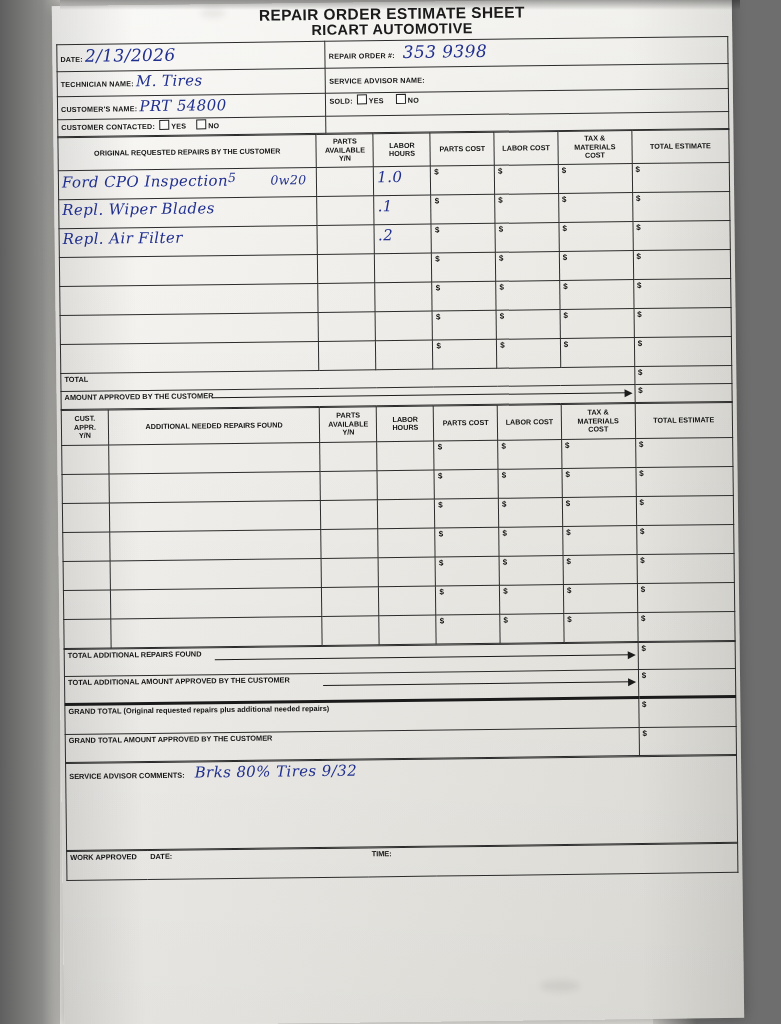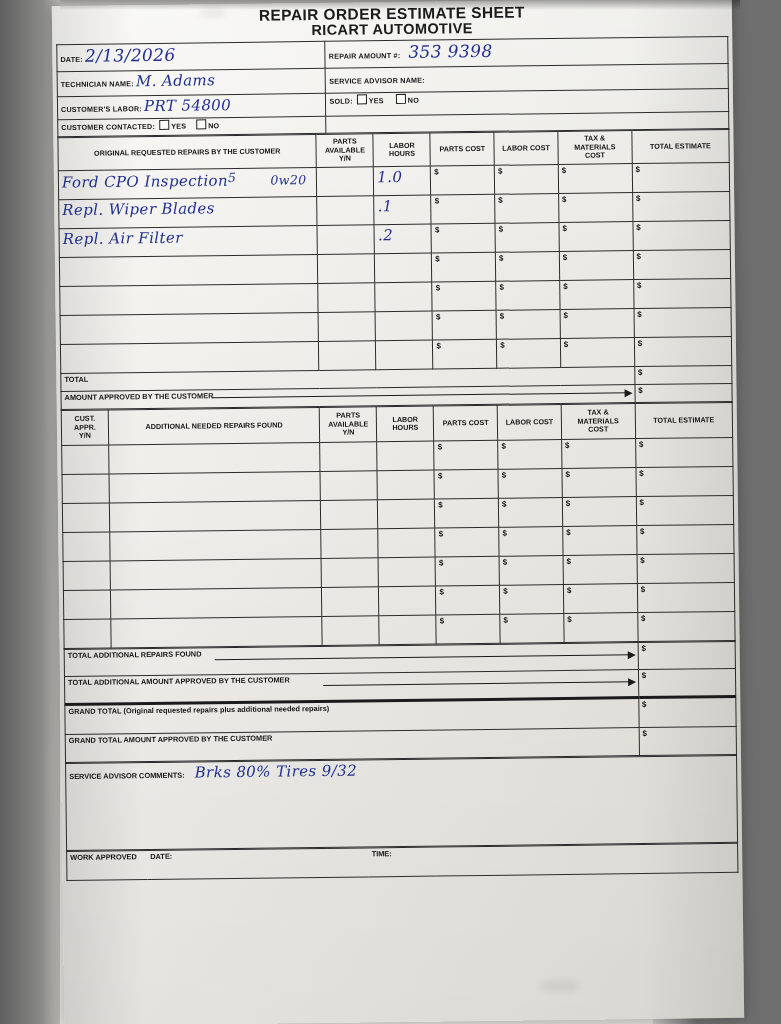--- a/index.html
+++ b/index.html
@@ -77,37 +77,37 @@
           <col style="width:40%">
           <col style="width:60%">
         </colgroup>
       <tbody>
           <tr>
         <td style="height:24px;">
           <span class="lbl">DATE:</span>
           <span class="hw big">2/13/2026</span>
         </td>
         <td rowspan="1" style="height:24px;">
-          <span class="lbl">REPAIR AMOUNT #:</span>
+          <span class="lbl">REPAIR ORDER #:</span>
           <span class="hw big" style="margin-left:6px;">353 9398</span>
         </td>
       </tr>
       <tr>
         <td style="height:22px;">
           <span class="lbl">TECHNICIAN NAME:</span>
-          <span class="hw">M. Adams</span>
+          <span class="hw">M. Tires</span>
         </td>
         <td style="height:22px;">
           <span class="lbl">SERVICE ADVISOR NAME:</span>
           <span class="hw"></span>
         </td>
       </tr>
       <tr>
         <td style="height:20px;">
-          <span class="lbl">CUSTOMER'S LABOR:</span>
+          <span class="lbl">CUSTOMER'S NAME:</span>
           <span class="hw">PRT 54800</span>
         </td>
         <td style="height:20px;">
           <span class="lbl">SOLD:</span>
           <span class="cb"></span><span class="lbl">YES</span>
           <span class="cb" style="margin-left:10px;"></span><span class="lbl">NO</span>
         </td>
       </tr>
       <tr>
         <td style="height:14px;">

